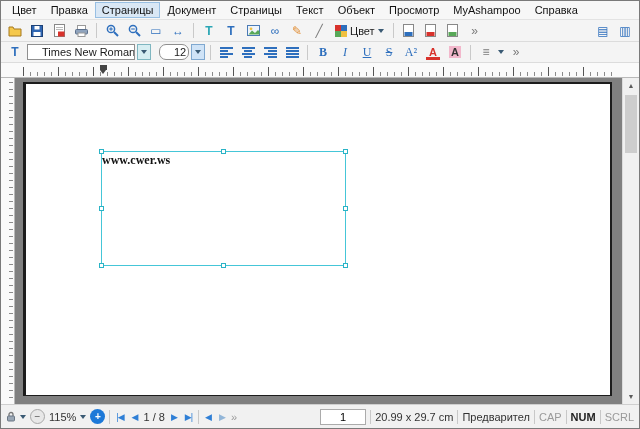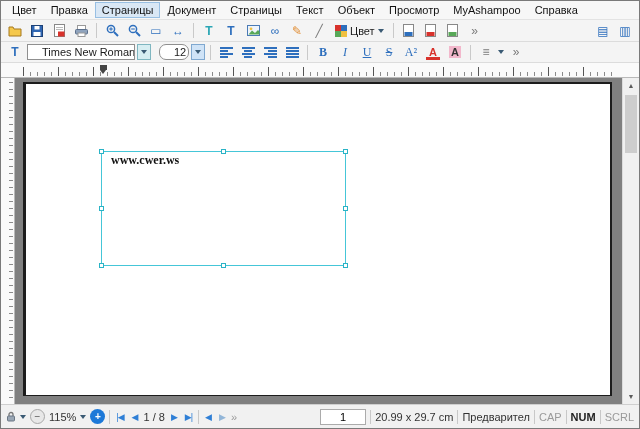--- a/index.html
+++ b/index.html
@@ -64,21 +64,21 @@
 
   
   .docarea { flex:1; display:flex; background:#808080; overflow:hidden; }
   .vruler { width:14px; background:#fafafa; border-right:1px solid #b9b9b9; position:relative; flex:0 0 auto; }
   .vticks { position:absolute; top:4px; bottom:4px; right:1px; width:4px;
     background-image:repeating-linear-gradient(to bottom,#8a8a8a 0 1px,transparent 1px 7px); }
   .canvas { flex:1; position:relative; }
   .page { position:absolute; left:8px; right:10px; top:4px; bottom:8px; background:#fff;
     border:1px solid #1c1c1c; border-left-width:3px; border-right-width:2px; border-top-width:2px; }
   .textbox { position:absolute; left:75px; top:67px; width:245px; height:115px; border:1px solid #45c6d8; }
-  .tb-text { position:absolute; left:9px; top:1px; font-family:"Liberation Serif","DejaVu Serif",serif; font-size:12px; font-weight:bold; color:#111; }
+  .tb-text { position:absolute; left:0; top:1px; font-family:"Liberation Serif","DejaVu Serif",serif; font-size:12px; font-weight:bold; color:#111; }
   .h { position:absolute; width:5px; height:5px; background:#fff; border:1px solid #2ab3c6; }
   .h-tl{left:-3px;top:-3px} .h-tm{left:calc(50% - 3px);top:-3px} .h-tr{right:-3px;top:-3px}
   .h-ml{left:-3px;top:calc(50% - 3px)} .h-mr{right:-3px;top:calc(50% - 3px)}
   .h-bl{left:-3px;bottom:-3px} .h-bm{left:calc(50% - 3px);bottom:-3px} .h-br{right:-3px;bottom:-3px}
 
   .sb { width:17px; background:#f0f0f0; border-left:1px solid #dcdcdc; display:flex; flex-direction:column; flex:0 0 auto; }
   .sb-btn { height:15px; display:flex; align-items:center; justify-content:center; font-size:7px; color:#5a5a5a; }
   .sb-track { flex:1; position:relative; }
   .sb-thumb { position:absolute; top:2px; left:2px; right:2px; height:58px; background:#cdcdcd; }
 

